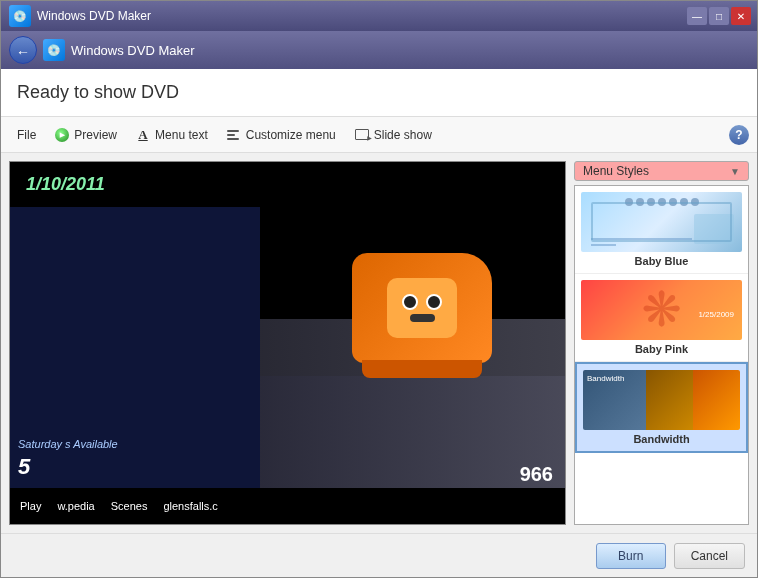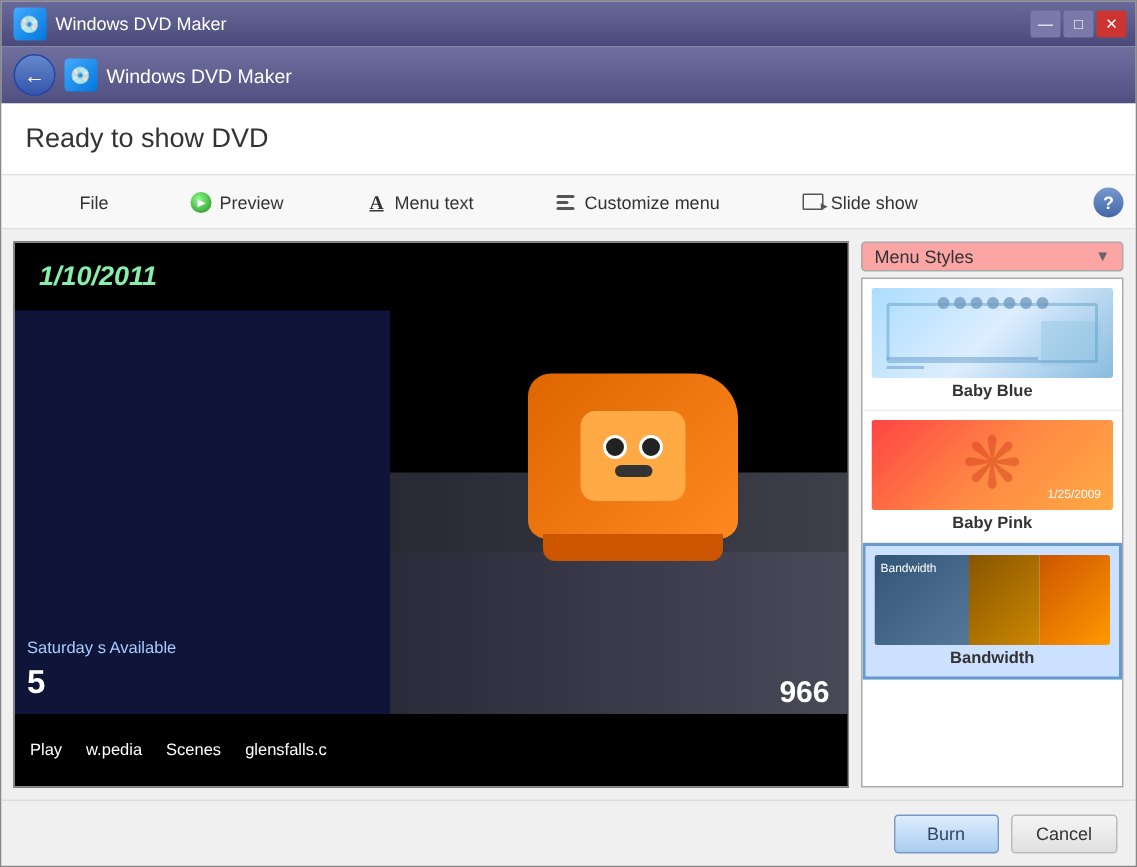--- a/index.html
+++ b/index.html
@@ -132,21 +132,20 @@
     .toolbar-item {
       display: flex;
       align-items: center;
       gap: 4px;
       padding: 4px 8px;
       cursor: pointer;
       border-radius: 3px;
       color: #333;
       font-size: 12px;
       text-decoration: none;
-      margin-left: 36px;
     }
     .toolbar-icon {
       width: 16px;
       height: 16px;
       display: flex;
       align-items: center;
       justify-content: center;
     }
     .help-btn {
       margin-left: auto;
@@ -204,28 +203,29 @@
       flex: 1;
       display: flex;
     }
     .video-left-panel {
       width: 45%;
       background: rgba(20,30,80,0.7);
       padding: 8px;
       display: flex;
       flex-direction: column;
       justify-content: flex-end;
+      font-style: italic;
     }
     .video-right-panel {
       flex: 1;
       position: relative;
       overflow: hidden;
     }
     .video-bottom-bar {
-      height: 48px;
+      height: 36px;
       background: rgba(0,0,0,0.7);
       display: flex;
       align-items: center;
       padding: 0 10px;
       gap: 16px;
     }
     .video-bottom-item {
       color: white;
       font-size: 11px;
     }
@@ -613,21 +613,21 @@
               <div style="position:absolute; bottom:6px; left:10px; width:25px; height:2px; background:rgba(100,150,200,0.5);"></div>
             </div>
           </div>
           <div class="style-label">Baby Blue</div>
         </div>
 
         <div class="style-item">
           <div class="style-thumbnail">
             <div class="thumb-baby-pink">
               <div style="font-size:48px; color:rgba(200,50,20,0.4); line-height:1;">❋</div>
-              <div style="position:absolute; bottom:6px; right:8px; color:white; font-size:8px;">1/25/2009</div>
+              <div style="position:absolute; bottom:21px; right:8px; color:white; font-size:8px;">1/25/2009</div>
             </div>
           </div>
           <div class="style-label">Baby Pink</div>
         </div>
 
         <div class="style-item selected">
           <div class="style-thumbnail" style="position:relative;">
             <div class="thumb-bandwidth">
               <div class="thumb-bw-left"></div>
               <div class="thumb-bw-mid"></div>

